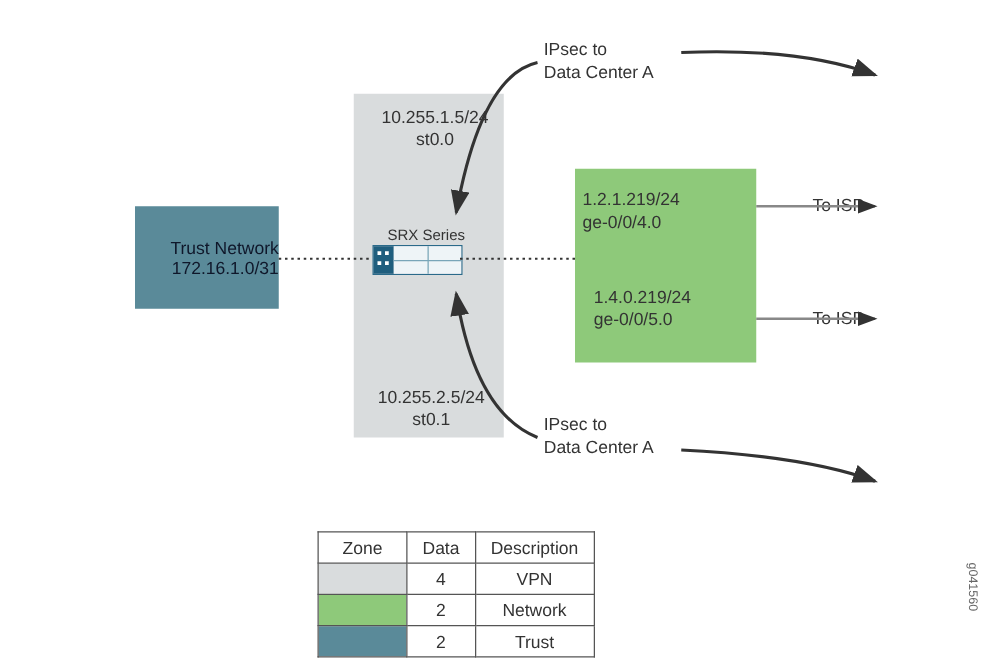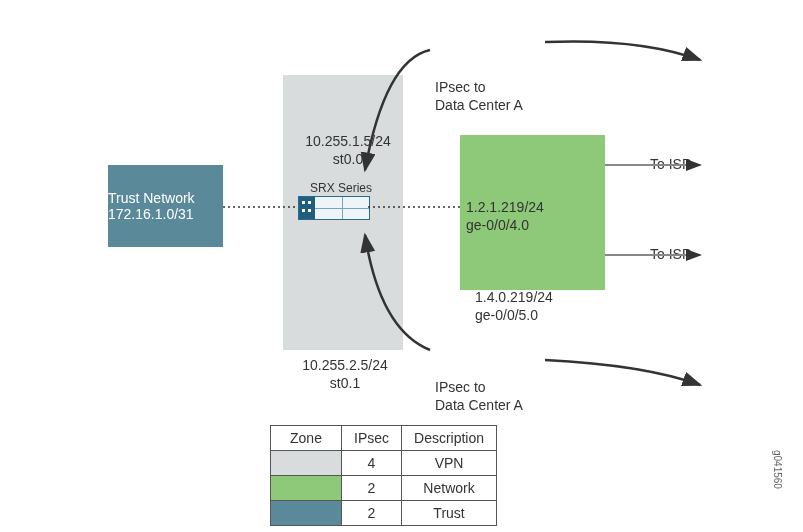--- a/index.html
+++ b/index.html
@@ -10,24 +10,24 @@
     font-family: Arial, Helvetica, sans-serif;
     font-size: 14px;
     color: #333;
     background: #fff;
     position: relative;
   }
   .abs { position: absolute; }
   .center-text { text-align: center; }
   .trust-box {
     background: #5a8a99;
-    color: #ffffff;
+    color: #0f172a;
     display: flex;
     flex-direction: column;
-    align-items: flex-start;
+    align-items: flex-end;
     justify-content: center;
   }
   .vpn-box {
     background: #d9dcdd;
   }
   .untrust-box {
     background: #8ec97a;
   }
   .srx-label { font-size: 12px; }
   .srx-device {
@@ -59,21 +59,21 @@
     position: absolute;
     left: 0; right: 0; top: 50%;
     border-top: 1px solid #79a5b8;
   }
   .srx-right::after {
     content: "";
     position: absolute;
     top: 0; bottom: 0; left: 50%;
     border-left: 1px solid #79a5b8;
   }
-  .if-text { white-space: pre; line-height: 1.3; margin-top: 48px; }
+  .if-text { white-space: pre; line-height: 1.3; }
   svg.overlay {
     position: absolute;
     left: 0; top: 0;
     width: 803px; height: 400px;
     pointer-events: none;
   }
   table.legend {
     border-collapse: collapse;
     font-size: 14px;
   }
@@ -112,21 +112,21 @@
   <div class="srx-right"></div>
 </div>
 
 <div class="abs if-text center-text" style="left:298px; top:84px; width:100px;">10.255.1.5/24
 st0.0</div>
 <div class="abs if-text center-text" style="left:295px; top:308px; width:100px;">10.255.2.5/24
 st0.1</div>
 
 <div class="abs if-text" style="left:466px; top:150px;">1.2.1.219/24
 ge-0/0/4.0</div>
-<div class="abs if-text" style="left:475px; top:240px;">1.4.0.219/24
+<div class="abs if-text" style="left:475px; top:228px;">1.4.0.219/24
 ge-0/0/5.0</div>
 
 <div class="abs" style="left:650px; top:156px;">To ISP</div>
 <div class="abs" style="left:650px; top:246px;">To ISP</div>
 
 <div class="abs if-text" style="left:435px; top:30px;">IPsec to
 Data Center A</div>
 <div class="abs if-text" style="left:435px; top:330px;">IPsec to
 Data Center A</div>
 
@@ -147,25 +147,25 @@
 
   <path d="M430,50 Q385,60 365,170" stroke="#333" stroke-width="2.5" fill="none" marker-end="url(#arrow)"></path>
 
   <path d="M545,42 Q640,38 700,60" stroke="#333" stroke-width="2.5" fill="none" marker-end="url(#arrow)"></path>
 
   <path d="M430,350 Q380,330 365,235" stroke="#333" stroke-width="2.5" fill="none" marker-end="url(#arrow)"></path>
 
   <path d="M545,360 Q645,365 700,385" stroke="#333" stroke-width="2.5" fill="none" marker-end="url(#arrow)"></path>
 </svg>
 
-<table class="abs legend" style="left:270px; top:425px;">
+<table class="abs legend" style="left:254px; top:425px;">
   <tbody>
       <tr>
     <th>Zone</th>
-    <th>IPsec</th>
+    <th>Data</th>
     <th>Description</th>
   </tr>
   <tr>
     <td class="swatch-cell">
           <div class="swatch sw-vpn"></div>
         </td>
     <td>4</td>
     <td>VPN</td>
   </tr>
   <tr>

